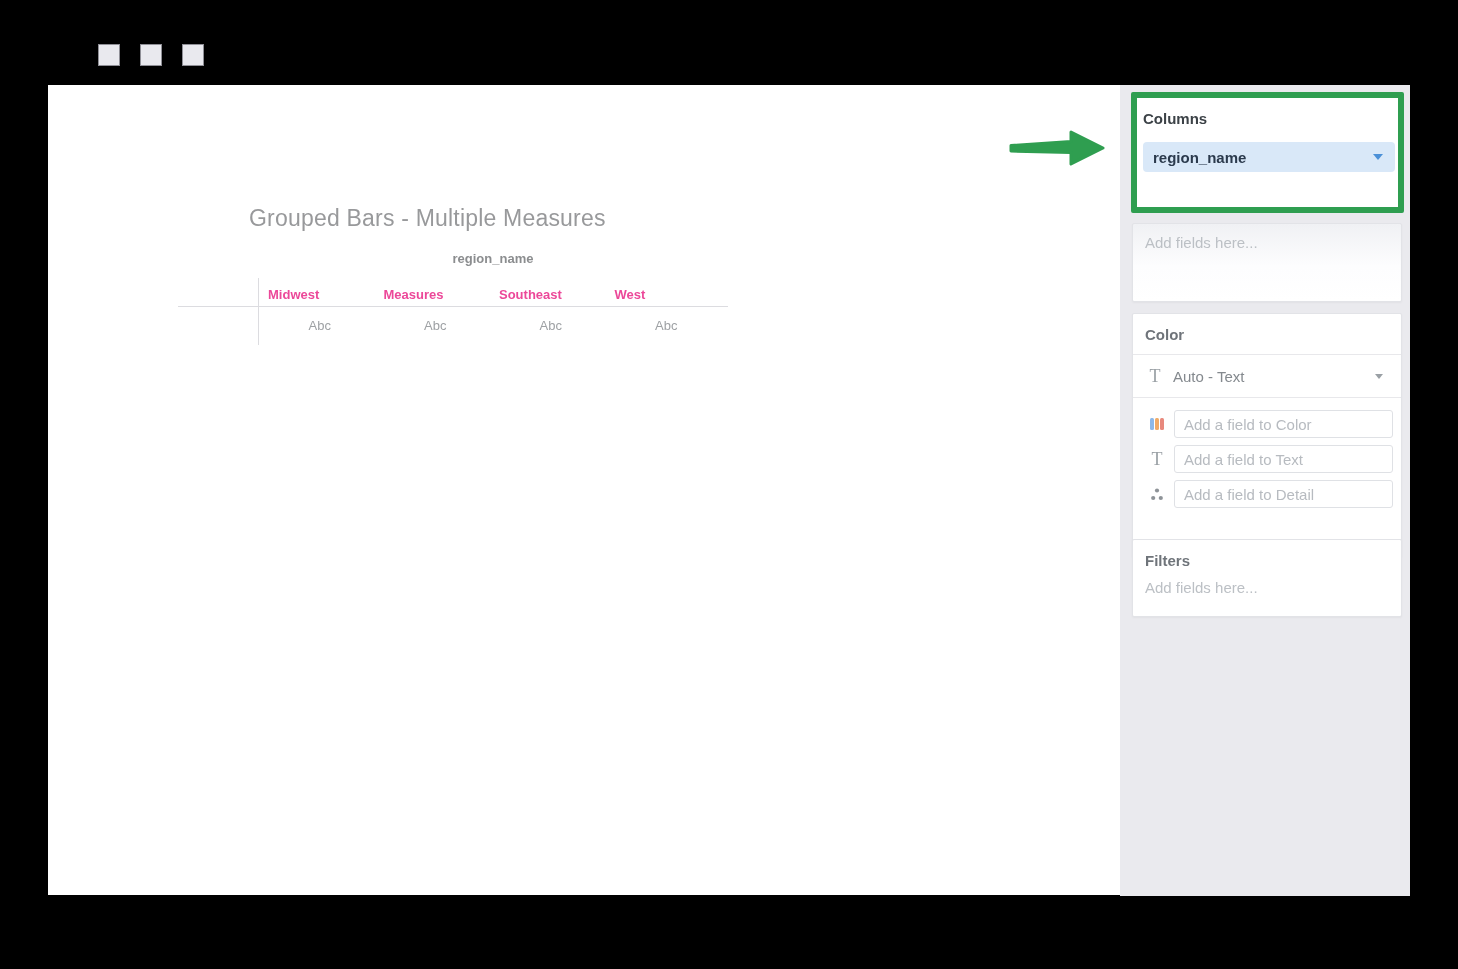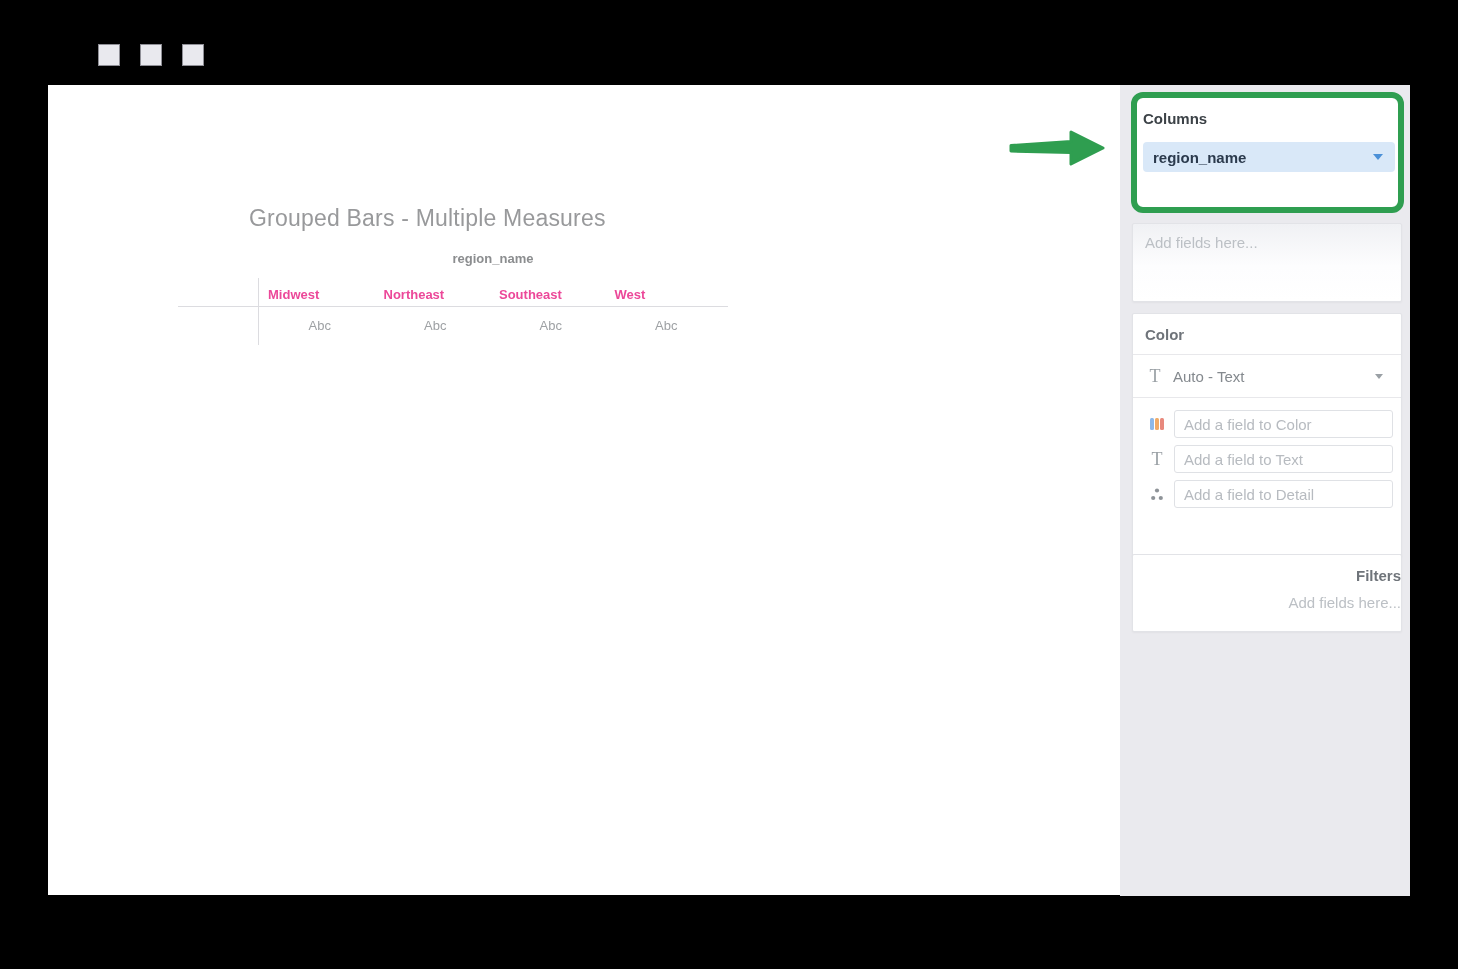--- a/index.html
+++ b/index.html
@@ -23,21 +23,21 @@
   .hline{position:absolute;left:130px;top:221px;width:550px;height:1px;background:#dcdce0;}
 
   
   .panel{position:absolute;left:1120px;top:85px;width:290px;height:811px;background:#eaeaee;}
 
   .card{position:absolute;background:#fff;border:1px solid #e2e3e7;border-radius:2px;box-shadow:0 1px 2px rgba(0,0,0,0.04);}
   .card-title{font-size:15px;font-weight:bold;color:#6f747a;padding:12px 0 0 12px;}
   .card-placeholder{font-size:15px;color:#bcc0c5;padding:10px 0 0 12px;}
 
   
-  .columns-box{position:absolute;left:1131px;top:92px;width:273px;height:121px;background:#fff;border:6px solid #2f9e50;border-radius:12px;}
+  .columns-box{position:absolute;left:1131px;top:92px;width:273px;height:121px;background:#fff;border:6px solid #2f9e50;border-radius:2px;}
   .columns-title{font-size:15px;font-weight:bold;color:#3c4247;margin:12px 0 0 6px;}
   .field-pill{position:absolute;left:6px;top:44px;width:252px;height:30px;background:#d9e8f8;border-radius:4px;display:flex;align-items:center;cursor:pointer;}
   .field-pill .pill-label{font-size:15px;font-weight:bold;color:#2b3a4d;margin-left:10px;}
   .caret-blue{margin-left:auto;margin-right:12px;width:0;height:0;border-left:5px solid transparent;border-right:5px solid transparent;border-top:6px solid #4b90d7;}
 
   
   .rows-card{left:1132px;top:223px;width:270px;height:79px;background:linear-gradient(180deg,#f0f1f4 0%,#fdfdfe 55%,#ffffff 100%);}
   .rows-card .card-title{color:#8f959a;}
 
   
@@ -47,21 +47,21 @@
   .t-glyph{font-family:"Liberation Serif",serif;font-size:18px;color:#9aa0a5;width:20px;text-align:center;}
   .layer-label{font-size:15px;color:#84898e;margin-left:8px;}
   .caret-gray{margin-left:auto;margin-right:6px;width:0;height:0;border-left:4.5px solid transparent;border-right:4.5px solid transparent;border-top:5px solid #9aa0a5;}
   .drop-fields{padding:12px 8px 12px 14px;}
   .drop-row{display:flex;align-items:center;margin-bottom:7px;}
   .drop-icon{width:20px;display:flex;justify-content:center;align-items:center;}
   .drop-input{flex:1;margin-left:7px;height:28px;border:1px solid #dfe1e5;border-radius:3px;font-size:15px;color:#6f747a;padding:0 9px;outline:none;background:#fff;}
   .drop-input::placeholder{color:#b7bbc0;}
 
   
-  .filters-card{left:1132px;top:554px;width:270px;height:78px;text-align:right;}
+  .filters-card{left:1132px;top:539px;width:270px;height:78px;}
 
   
   .anno-arrow{position:absolute;left:1008px;top:128px;}
 </style>
 </head>
 <body>
 
 <div class="stage">
 
   <div class="win-controls">
@@ -70,21 +70,21 @@
     <div class="win-btn"></div>
   </div>
 
   <div class="content">
     <div class="chart-title">Grouped Bars - Multiple Measures</div>
     <div class="pivot-label">region_name</div>
     <div class="vline"></div>
     <div class="hline"></div>
     <div class="cols-row">
       <div class="col">Midwest</div>
-      <div class="col">Northeast</div>
+      <div class="col">Measures</div>
       <div class="col">Southeast</div>
       <div class="col">West</div>
     </div>
     <div class="cells-row">
       <div class="cell">Abc</div>
       <div class="cell">Abc</div>
       <div class="cell">Abc</div>
       <div class="cell">Abc</div>
     </div>
   </div>

